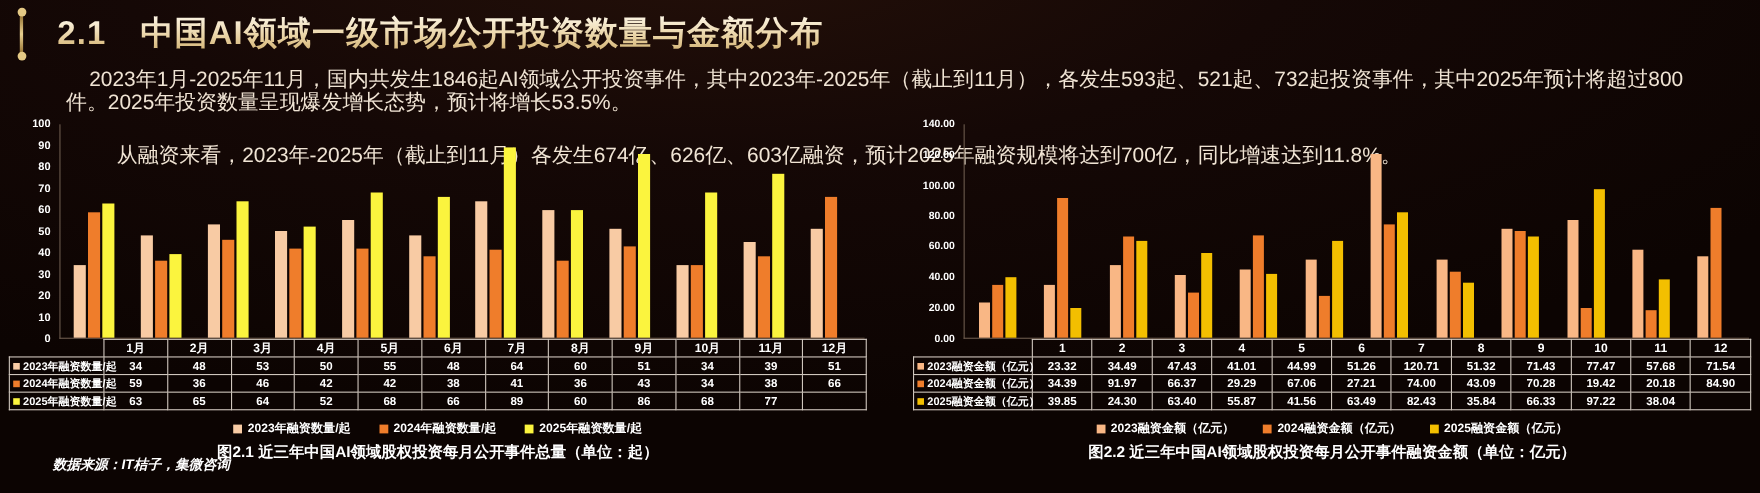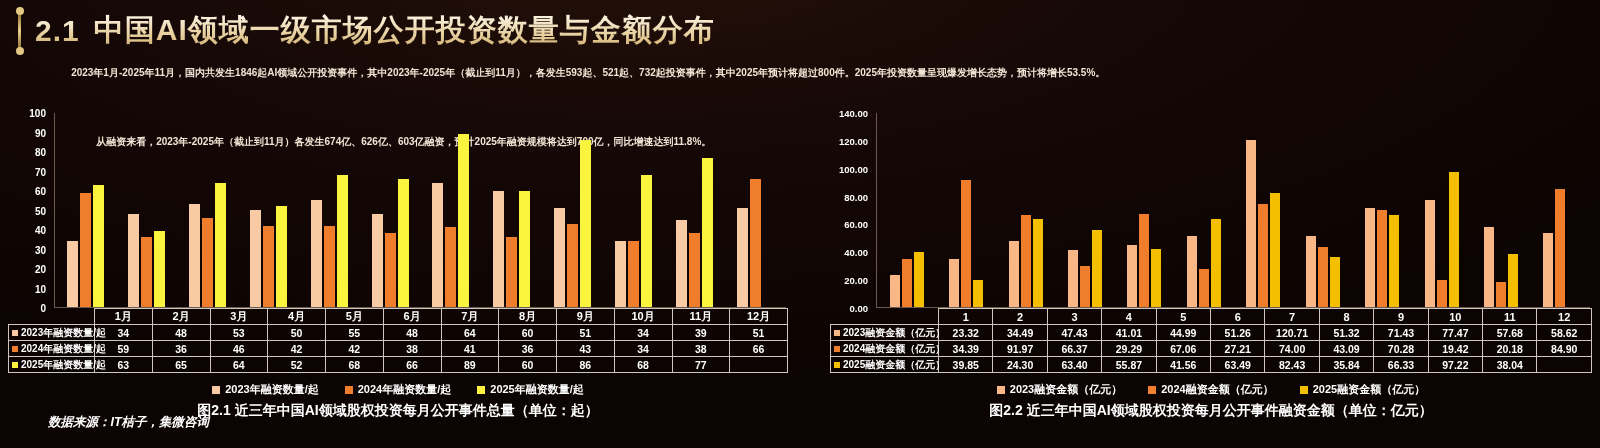--- a/index.html
+++ b/index.html
@@ -9,32 +9,32 @@
     font-family:"Liberation Sans","DejaVu Sans",sans-serif;
     color:#ffffff;
     position:relative;
   }
   .slide{position:absolute;inset:0;
     background:
       radial-gradient(1200px 420px at 40% -10%, #241009 0%, #150806 45%, #0c0402 100%),
       #0b0402;}
 
   
-  .title-row{position:absolute;left:18px;top:10px;display:flex;align-items:center;gap:14px;}
+  .title-row{position:absolute;left:18px;top:10px;display:flex;align-items:center;gap:31px;}
   .title-bar{width:3px;height:38px;background:linear-gradient(180deg,#8d6a2a,#e8cf8f,#8d6a2a);
      position:relative;border-radius:2px;}
   .title-bar:before,.title-bar:after{content:"";position:absolute;left:-2.5px;width:8px;height:8px;border-radius:50%;
      background:#e4c985;}
   .title-bar:before{top:-5px;} .title-bar:after{bottom:-5px;}
   .title-text{font-size:30px;font-weight:700;letter-spacing:1px;
      color:#f6e9cf;
      background:linear-gradient(180deg,#fdf6e6 10%,#e7cf9e 60%,#caa866 100%);
      -webkit-background-clip:text;background-clip:text;-webkit-text-fill-color:transparent;}
 
-  .para{position:absolute;font-size:10px;line-height:21px;color:#f0e4d4;white-space:pre-wrap;font-weight:bold;}
+  .para{position:absolute;font-size:19px;line-height:21px;color:#f0e4d4;white-space:pre-wrap;}
   #para1{left:60px;top:62px;width:1500px;}
   #para2{left:85px;top:99px;width:1480px;margin-top:32px;}
 
   
   .chart-block{position:absolute;top:113px;}
   #chartLeft{left:8px;width:780px;}
   #chartRight{left:830px;width:762px;}
 
   .plot-wrap{position:relative;height:195px;}
   .yaxis{position:absolute;left:0;top:0;bottom:0;width:42px;}
@@ -348,21 +348,21 @@
             <td>34.49</td>
             <td>47.43</td>
             <td>41.01</td>
             <td>44.99</td>
             <td>51.26</td>
             <td>120.71</td>
             <td>51.32</td>
             <td>71.43</td>
             <td>77.47</td>
             <td>57.68</td>
-            <td>58.62</td>
+            <td>71.54</td>
           </tr>
           <tr>
             <td class="rowlab"><span class="swatch" style="background: rgb(239, 125, 43);"></span>2024融资金额（亿元）</td>
             <td>34.39</td>
             <td>91.97</td>
             <td>66.37</td>
             <td>29.29</td>
             <td>67.06</td>
             <td>27.21</td>
             <td>74.00</td>

